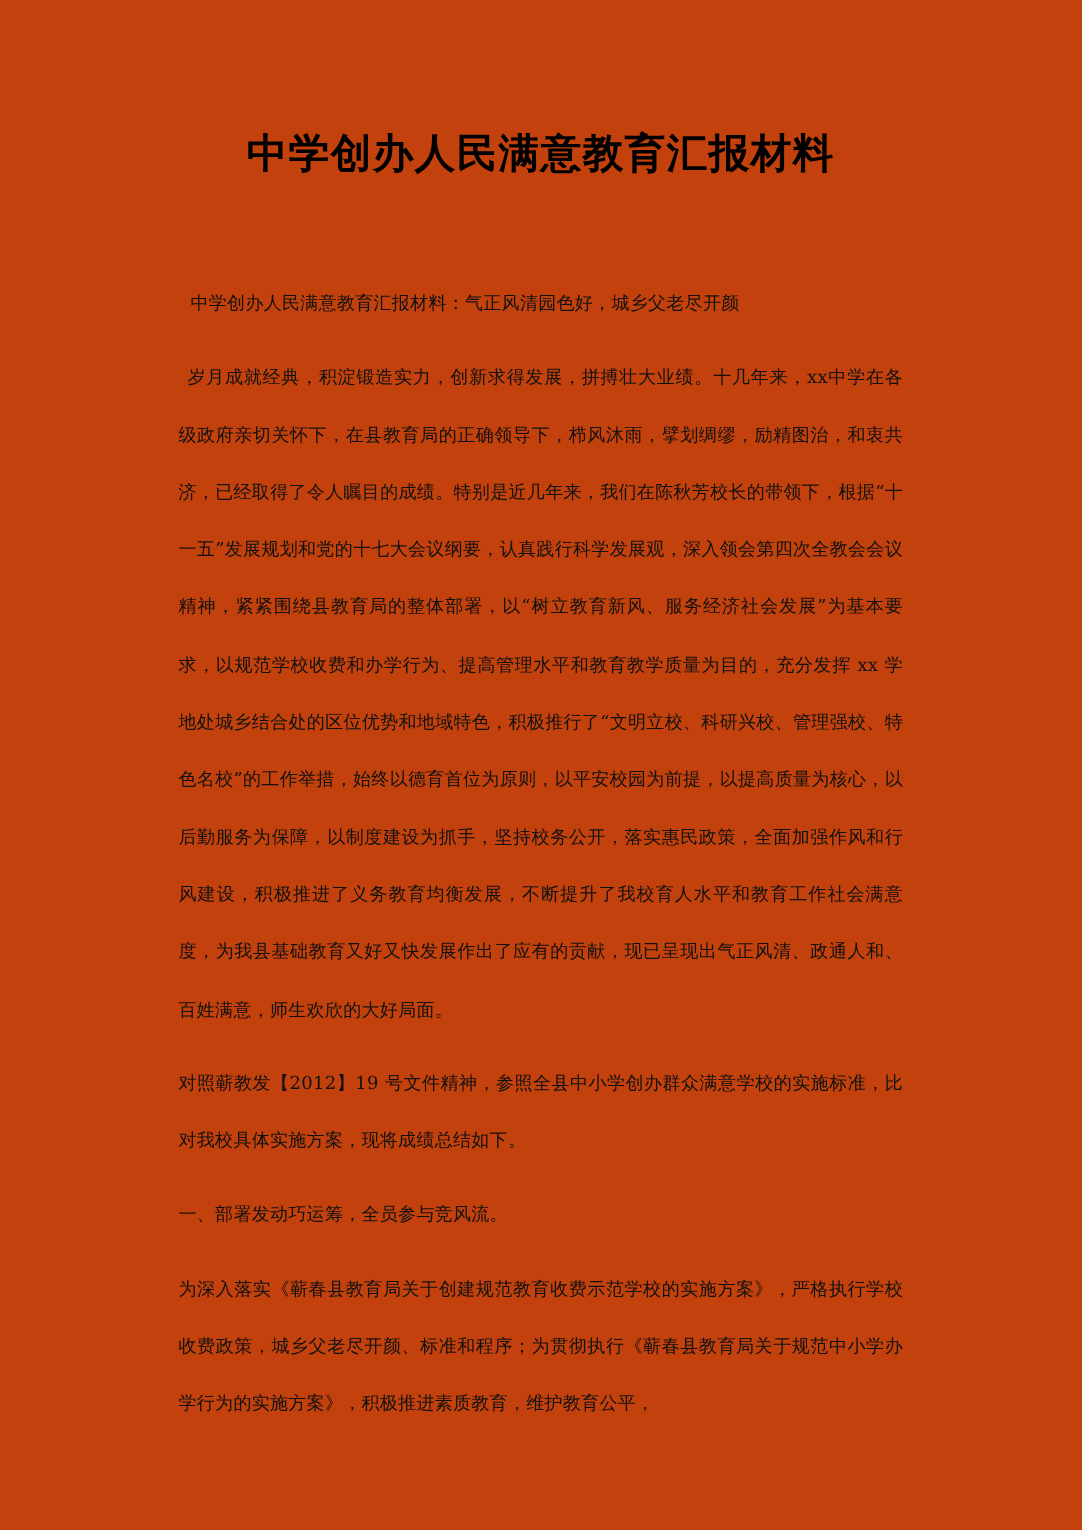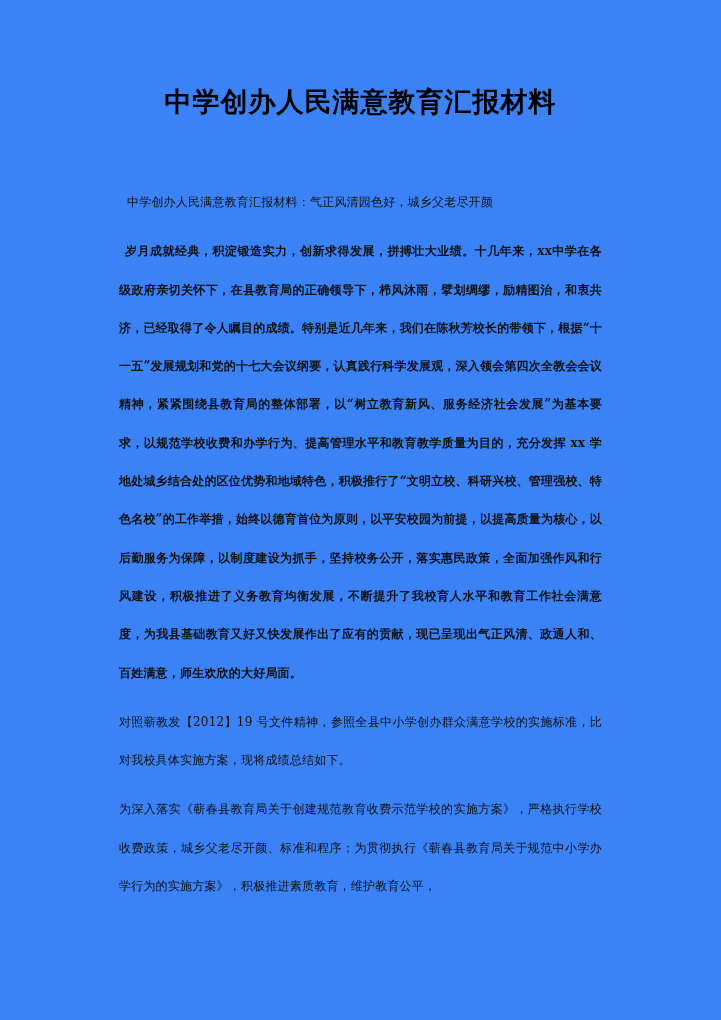--- a/index.html
+++ b/index.html
@@ -14,21 +14,21 @@
       overflow: hidden;
       font-family: "DejaVu Serif", "Liberation Serif", serif;
       color: #111111;
     }
     .page {
       position: absolute;
       left: 0;
       top: 0;
       width: 721px;
       height: 1020px;
-      background: #3b82f6;
+      background: #c2410c;
     }
     .title {
       position: absolute;
       left: 0;
       top: 84px;
       width: 721px;
       text-align: center;
       font-size: 27px;
       font-weight: bold;
       letter-spacing: 1px;
@@ -43,27 +43,28 @@
     }
     .para {
       margin: 11px;
       font-size: 12px;
       line-height: 38.3px;
       text-align: justify;
       text-align-last: left;
       letter-spacing: 0.2px;
     }
     .para.indent-small { text-indent: 8px; }
-    .para.indent-tiny { text-indent: 6px; font-weight: bold; }
+    .para.indent-tiny { text-indent: 6px; }
   </style>
 </head>
 <body>
 
 <div class="page">
   <div class="title">中学创办人民满意教育汇报材料</div>
 
   <div class="body-text">
     <p class="para indent-small">中学创办人民满意教育汇报材料：气正风清园色好，城乡父老尽开颜</p>
     <p class="para indent-tiny">岁月成就经典，积淀锻造实力，创新求得发展，拼搏壮大业绩。十几年来，xx中学在各级政府亲切关怀下，在县教育局的正确领导下，栉风沐雨，擘划绸缪，励精图治，和衷共济，已经取得了令人瞩目的成绩。特别是近几年来，我们在陈秋芳校长的带领下，根据“十一五”发展规划和党的十七大会议纲要，认真践行科学发展观，深入领会第四次全教会会议精神，紧紧围绕县教育局的整体部署，以“树立教育新风、服务经济社会发展”为基本要求，以规范学校收费和办学行为、提高管理水平和教育教学质量为目的，充分发挥 xx 学地处城乡结合处的区位优势和地域特色，积极推行了“文明立校、科研兴校、管理强校、特色名校”的工作举措，始终以德育首位为原则，以平安校园为前提，以提高质量为核心，以后勤服务为保障，以制度建设为抓手，坚持校务公开，落实惠民政策，全面加强作风和行风建设，积极推进了义务教育均衡发展，不断提升了我校育人水平和教育工作社会满意度，为我县基础教育又好又快发展作出了应有的贡献，现已呈现出气正风清、政通人和、百姓满意，师生欢欣的大好局面。</p>
     <p class="para">对照蕲教发【2012】19 号文件精神，参照全县中小学创办群众满意学校的实施标准，比对我校具体实施方案，现将成绩总结如下。</p>
+    <p class="para">一、部署发动巧运筹，全员参与竞风流。</p>
     <p class="para">为深入落实《蕲春县教育局关于创建规范教育收费示范学校的实施方案》，严格执行学校收费政策，城乡父老尽开颜、标准和程序；为贯彻执行《蕲春县教育局关于规范中小学办学行为的实施方案》，积极推进素质教育，维护教育公平，</p>
   </div>
 </div>
 
 </body></html>

